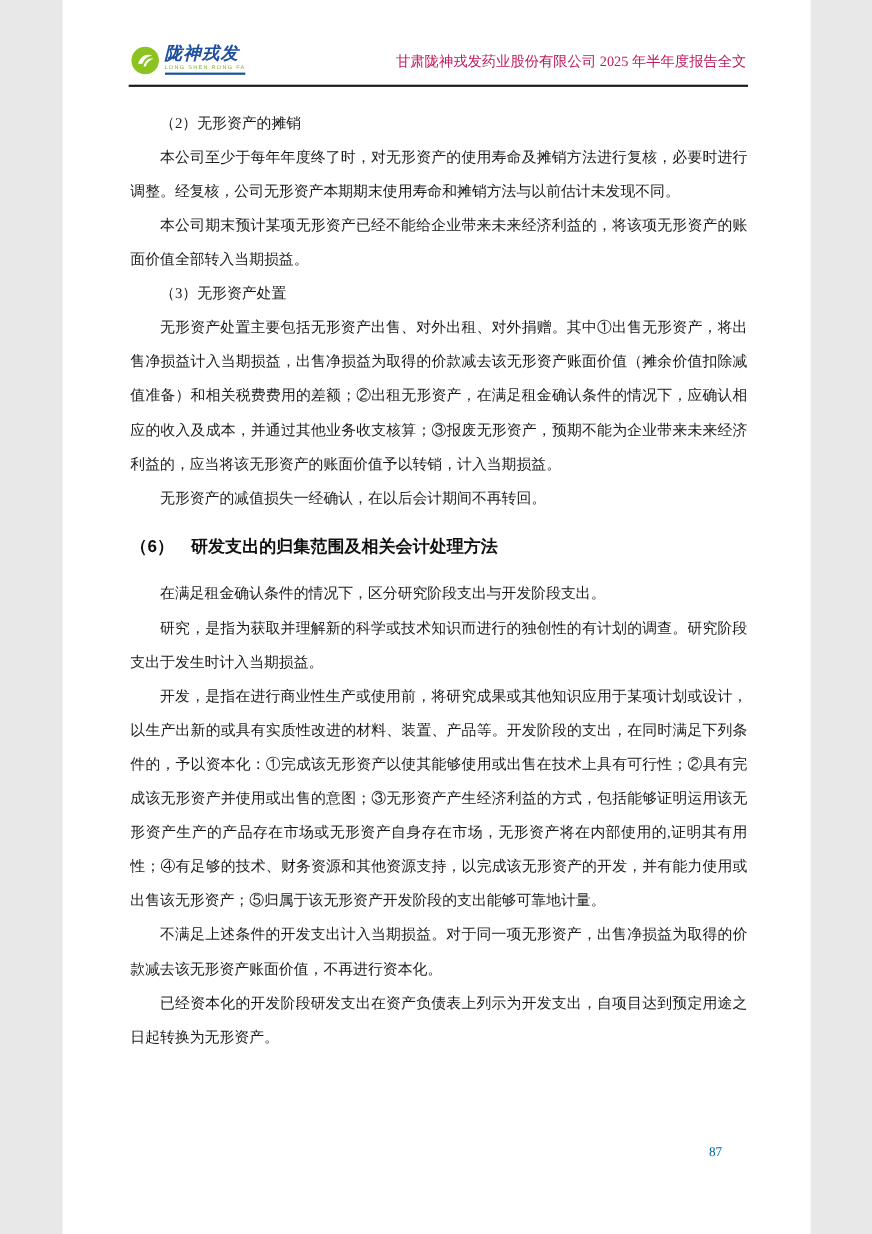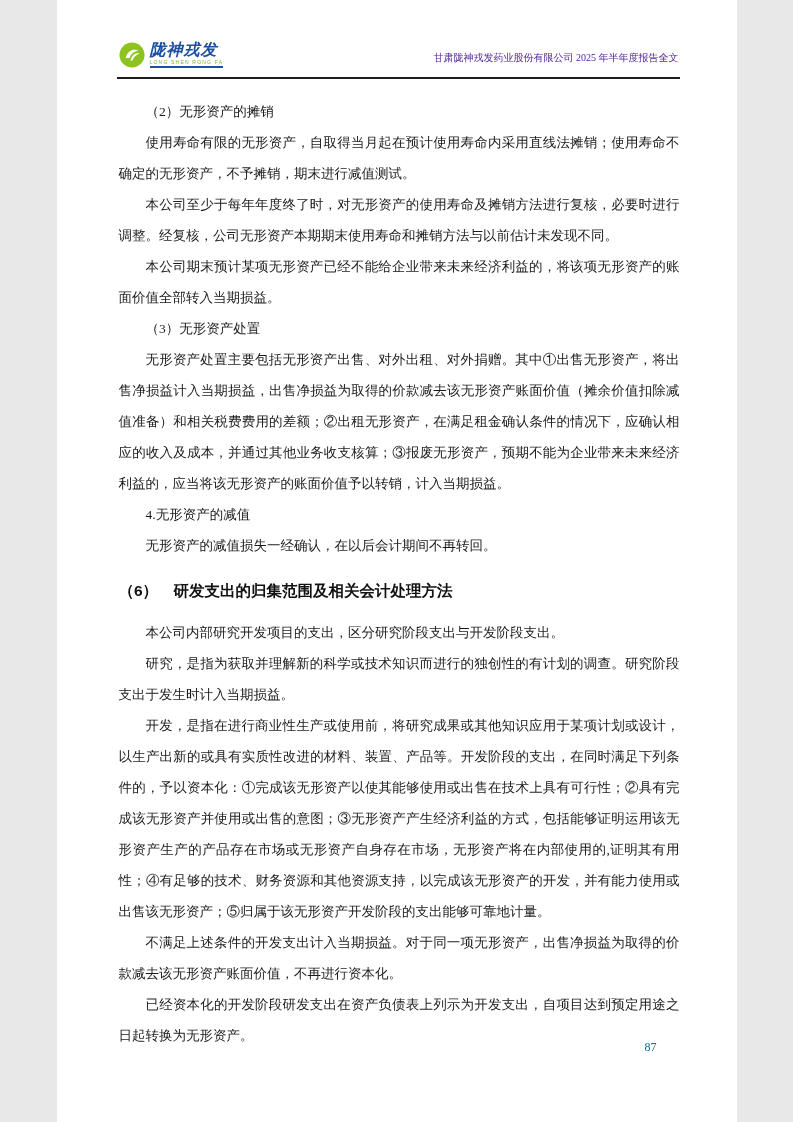--- a/index.html
+++ b/index.html
@@ -42,22 +42,22 @@
   .brand-en {
     margin-top: 2px;
     font-size: 5px;
     letter-spacing: 1.2px;
     color: #7ab52a;
     font-family: "Liberation Sans", sans-serif;
     border-bottom: 2px solid #1d4f9e;
     padding-bottom: 1px;
   }
   .header-title {
-    font-size: 10px;
-    color: #4c1d95;
+    font-size: 13px;
+    color: #be185d;
     padding-bottom: 3px;
     white-space: nowrap;
   }
   .header-rule {
     position: absolute;
     top: 77px;
     left: 60px;
     right: 57px;
     border-top: 2px solid #1c1c1c;
   }
@@ -112,29 +112,27 @@
         <span class="brand-en">LONG SHEN RONG FA</span>
       </span>
     </div>
     <div class="header-title">甘肃陇神戎发药业股份有限公司 2025 年半年度报告全文</div>
   </header>
 
   <div class="header-rule"></div>
 
   <main class="doc-body" id="doc-body">
       <p class="para">（2）无形资产的摊销</p>
-      <p class="para">使用寿命有限的无形资产，自取得当月起在预计使用寿命内采用直线法摊销；使用寿命不确定的无形资产，不予摊销，期末进行减值测试。</p>
       <p class="para">本公司至少于每年年度终了时，对无形资产的使用寿命及摊销方法进行复核，必要时进行调整。经复核，公司无形资产本期期末使用寿命和摊销方法与以前估计未发现不同。</p>
       <p class="para">本公司期末预计某项无形资产已经不能给企业带来未来经济利益的，将该项无形资产的账面价值全部转入当期损益。</p>
       <p class="para">（3）无形资产处置</p>
       <p class="para">无形资产处置主要包括无形资产出售、对外出租、对外捐赠。其中①出售无形资产，将出售净损益计入当期损益，出售净损益为取得的价款减去该无形资产账面价值（摊余价值扣除减值准备）和相关税费费用的差额；②出租无形资产，在满足租金确认条件的情况下，应确认相应的收入及成本，并通过其他业务收支核算；③报废无形资产，预期不能为企业带来未来经济利益的，应当将该无形资产的账面价值予以转销，计入当期损益。</p>
-      <p class="para">4.无形资产的减值</p>
       <p class="para">无形资产的减值损失一经确认，在以后会计期间不再转回。</p>
       <h2 class="heading">（6）　研发支出的归集范围及相关会计处理方法</h2>
-      <p class="para">本公司内部研究开发项目的支出，区分研究阶段支出与开发阶段支出。</p>
+      <p class="para">在满足租金确认条件的情况下，区分研究阶段支出与开发阶段支出。</p>
       <p class="para">研究，是指为获取并理解新的科学或技术知识而进行的独创性的有计划的调查。研究阶段支出于发生时计入当期损益。</p>
       <p class="para">开发，是指在进行商业性生产或使用前，将研究成果或其他知识应用于某项计划或设计，以生产出新的或具有实质性改进的材料、装置、产品等。开发阶段的支出，在同时满足下列条件的，予以资本化：①完成该无形资产以使其能够使用或出售在技术上具有可行性；②具有完成该无形资产并使用或出售的意图；③无形资产产生经济利益的方式，包括能够证明运用该无形资产生产的产品存在市场或无形资产自身存在市场，无形资产将在内部使用的,证明其有用性；④有足够的技术、财务资源和其他资源支持，以完成该无形资产的开发，并有能力使用或出售该无形资产；⑤归属于该无形资产开发阶段的支出能够可靠地计量。</p>
       <p class="para">不满足上述条件的开发支出计入当期损益。对于同一项无形资产，出售净损益为取得的价款减去该无形资产账面价值，不再进行资本化。</p>
       <p class="para">已经资本化的开发阶段研发支出在资产负债表上列示为开发支出，自项目达到预定用途之日起转换为无形资产。</p>
     </main>
 
   <footer class="page-footer">
     <span>87</span>
   </footer>
 

